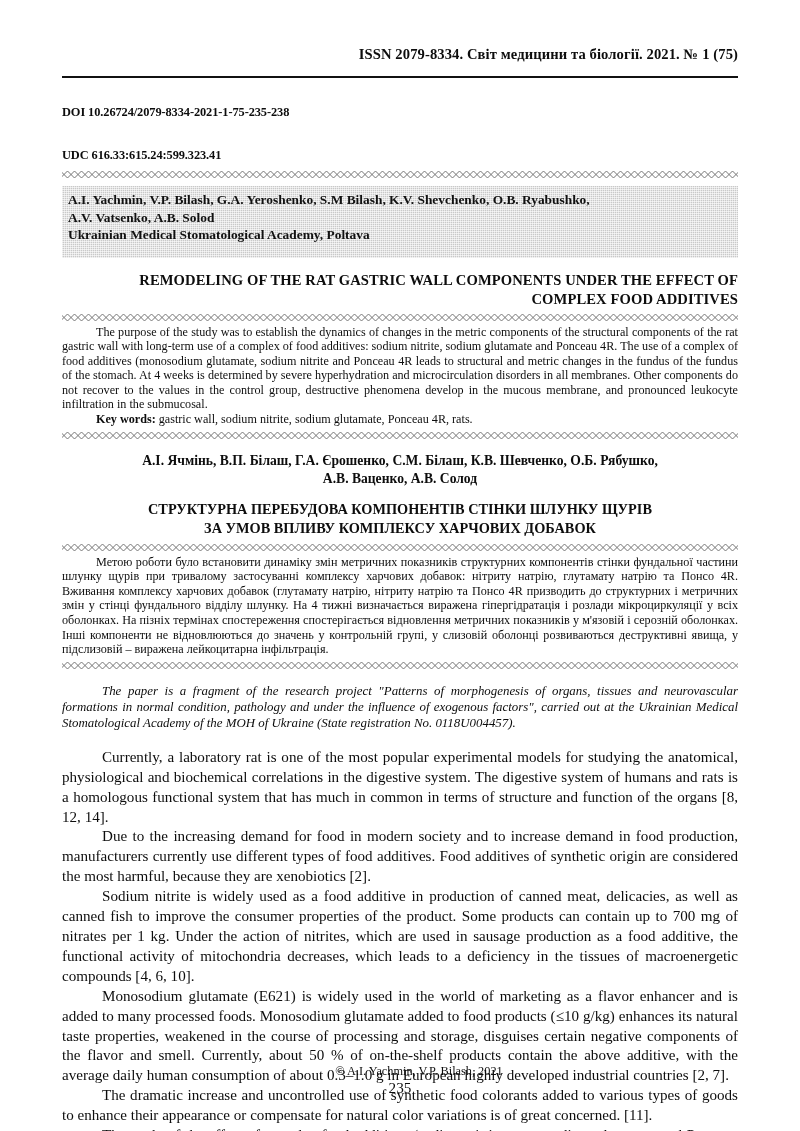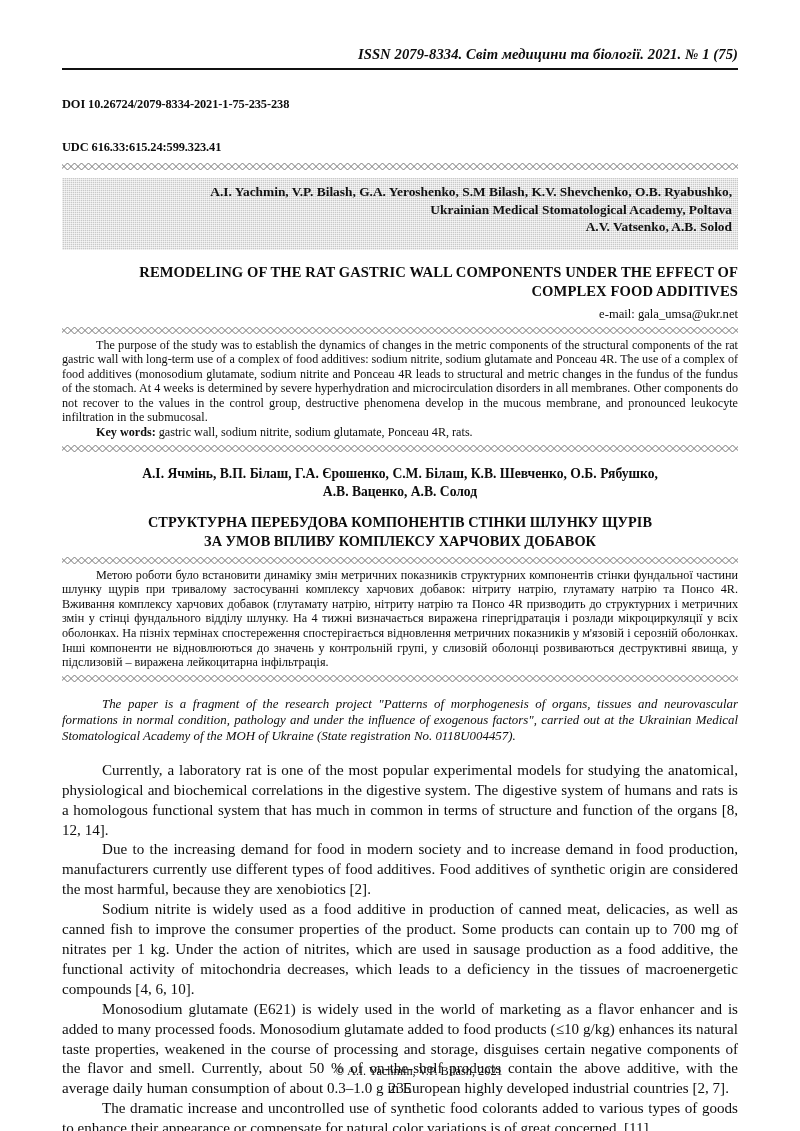--- a/index.html
+++ b/index.html
@@ -20,25 +20,24 @@
     width: 800px;
     height: 1131px;
     box-sizing: border-box;
     padding: 46px 62px 0 62px;
     position: relative;
   }
 
   
   .running-head {
     text-align: right;
-    font-style: italic;
     font-weight: bold;
     font-size: 14.6px;
     letter-spacing: .1px;
-    padding-bottom: 5px;
+    padding-bottom: 13px;
   }
   .rule-thick {
     border-bottom: 2.1px solid #111;
     margin: 0 0 9px 0;
   }
 
   
   .ident-line {
     font-weight: bold;
     font-size: 12.4px;
@@ -58,21 +57,21 @@
       linear-gradient(135deg, transparent 44%, #6e6e6e 44%, #6e6e6e 56%, transparent 56%),
       linear-gradient(45deg, transparent 44%, #6e6e6e 44%, #6e6e6e 56%, transparent 56%);
     opacity: .95;
   }
   .zigzag.tight { margin: 4px 0 2px 0; }
 
   
   .author-banner {
     margin: 7px 0 0 0;
     padding: 5px 6px 14px 6px;
-    text-align: right;
+    text-align: left;
     font-weight: bold;
     font-size: 13.4px;
     line-height: 17.5px;
     color: #111;
     background-color: #c9c9c9;
     background-image:
       repeating-linear-gradient(0deg, rgba(255,255,255,.62) 0 1px, rgba(255,255,255,0) 1px 2px),
       repeating-linear-gradient(90deg, rgba(255,255,255,.55) 0 1px, rgba(255,255,255,0) 1px 2px);
   }
   .author-banner .line { display: block; }
@@ -172,30 +171,29 @@
   <div class="running-head">ISSN 2079-8334. Світ медицини та біології. 2021. № 1 (75)</div>
   <div class="rule-thick"></div>
 
   <div class="ident-line">DOI 10.26724/2079-8334-2021-1-75-235-238</div>
   <div class="ident-line">UDC 616.33:615.24:599.323.41</div>
 
   <div class="zigzag"></div>
 
   <div class="author-banner">
     <span class="line">A.I. Yachmin, V.P. Bilash, G.A. Yeroshenko, S.M Bilash, K.V. Shevchenko, O.B. Ryabushko,</span>
+    <span class="line">A.V. Vatsenko, A.B. Solod</span>
     <span class="line">Ukrainian Medical Stomatological Academy, Poltava</span>
-    <span class="line">A.V. Vatsenko, A.B. Solod</span>
   </div>
 
   <div class="title-en">
     <span class="line">REMODELING OF THE RAT GASTRIC WALL COMPONENTS UNDER THE EFFECT</span>
     <span class="line">OF COMPLEX FOOD ADDITIVES</span>
   </div>
 
-  <div class="email">e-mail: gala_umsa@ukr.net</div>
 
   <div class="zigzag tight"></div>
 
   <p class="abstract">The purpose of the study was to establish the dynamics of changes in the metric components of the structural components of the rat gastric wall with long-term use of a complex of food additives: sodium nitrite, sodium glutamate and Ponceau 4R. The use of a complex of food additives (monosodium glutamate, sodium nitrite and Ponceau 4R leads to structural and metric changes in the fundus of the fundus of the stomach. At 4 weeks is determined by severe hyperhydration and microcirculation disorders in all membranes. Other components do not recover to the values in the control group, destructive phenomena develop in the mucous membrane, and pronounced leukocyte infiltration in the submucosal.</p>
   <p class="keywords"><b>Key words:</b><span> gastric wall, sodium nitrite, sodium glutamate, Ponceau 4R, rats.</span></p>
 
   <div class="zigzag tight"></div>
 
   <div class="authors-ua">
     <span class="line">А.І. Ячмінь, В.П. Білаш, Г.А. Єрошенко, С.М. Білаш, К.В. Шевченко, О.Б. Рябушко,</span>

